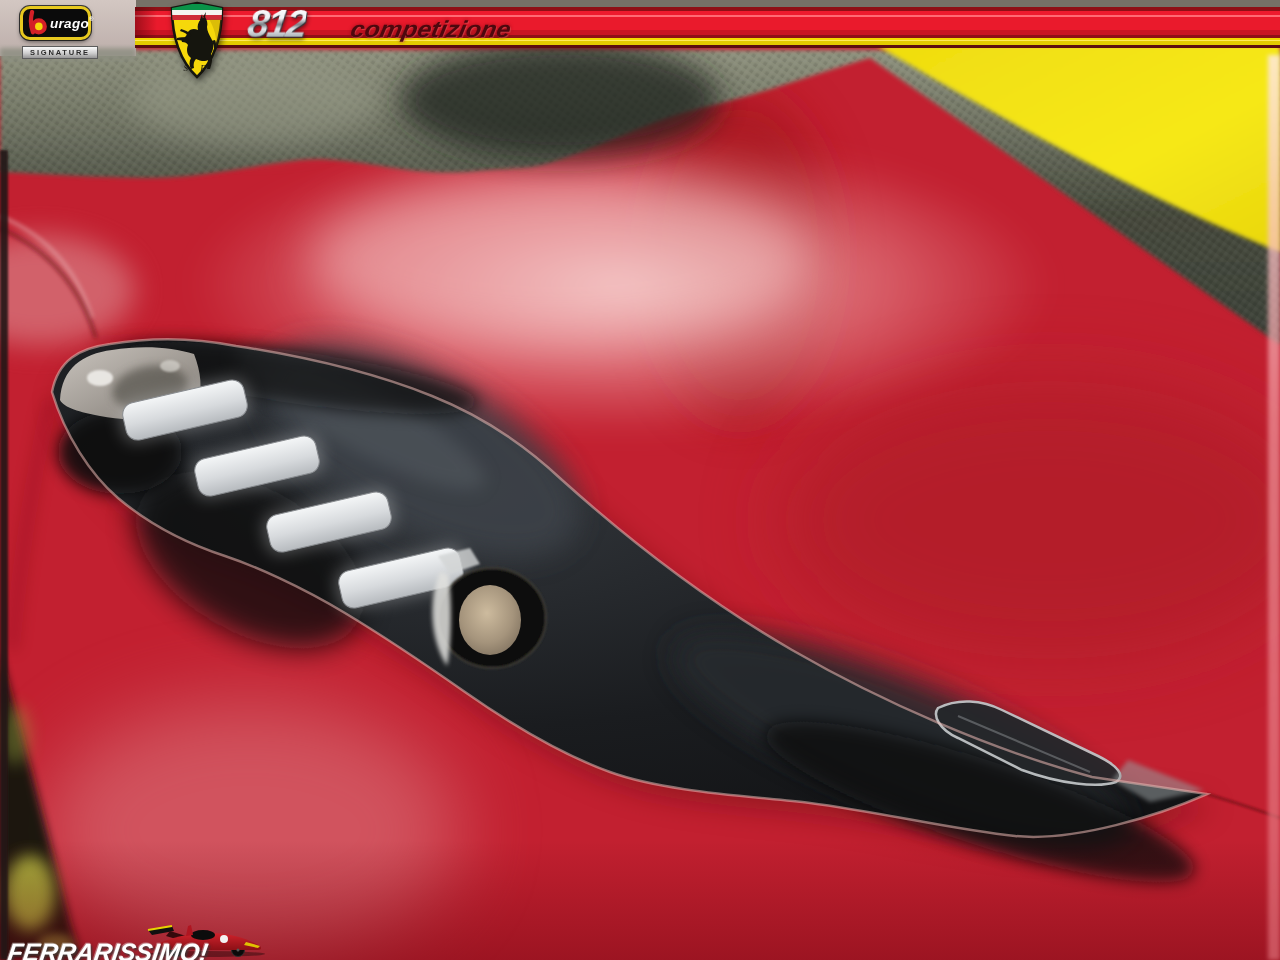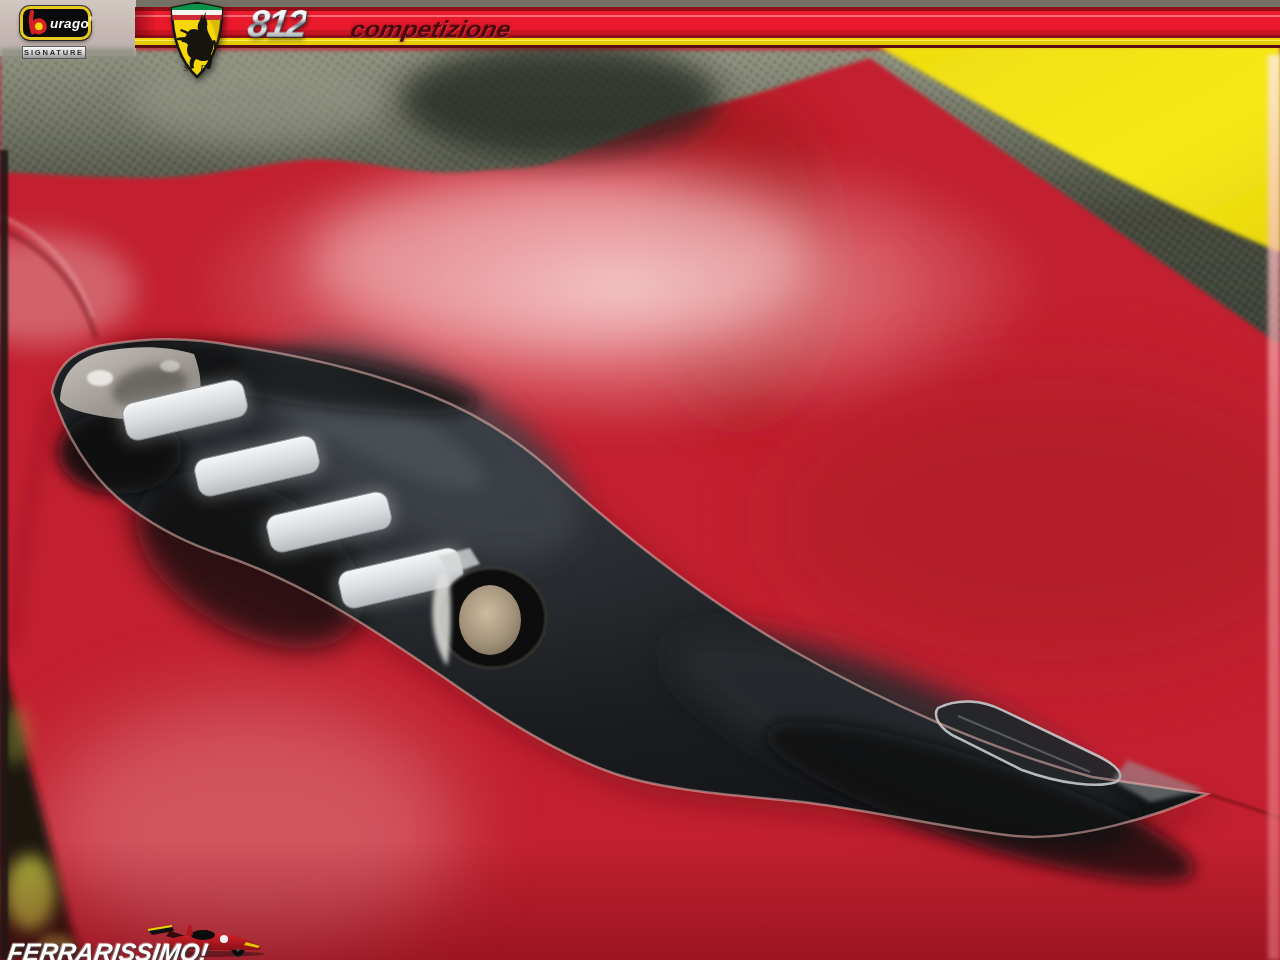--- a/index.html
+++ b/index.html
@@ -29,21 +29,21 @@
   .shield{position:absolute;left:167px;top:1px;width:60px;height:78px;
     filter:drop-shadow(2px 3px 3px rgba(0,0,0,.55));}
 
   .bburago{position:absolute;left:20px;top:6px;width:110px;}
   .bb-box{width:71px;height:34px;background:#0b0b0b;border:3px solid #e8c91f;border-radius:10px;
     box-shadow:0 2px 4px rgba(0,0,0,.5),0 0 0 1px #3a3a3a;display:flex;align-items:center;padding:2px 4px;}
   .bb-mark{width:22px;height:26px;flex:0 0 auto;}
   .bb-word{color:#fff;font-weight:bold;font-style:italic;font-size:13.5px;letter-spacing:.3px;
     margin-left:1px;white-space:nowrap;}
   .bb-reg{font-size:6px;vertical-align:top;font-style:normal;}
-  .bb-sig{margin:6px 0 0 2px;width:64px;text-align:center;font-size:7.5px;font-weight:bold;
+  .bb-sig{margin:6px 0 0 2px;width:76px;text-align:center;font-size:7.5px;font-weight:bold;
     letter-spacing:1.8px;color:#2c2c2c;background:linear-gradient(180deg,#fbfbfb,#cfcfcf 55%,#969696);
     border:1px solid #5c5c5c;padding:1px 0;}
 
   
   .watermark{position:absolute;left:0;top:918px;width:300px;height:42px;}
   .wm-car{position:absolute;left:146px;top:4px;width:122px;height:36px;}
   .wm-text{position:absolute;left:8px;top:20px;font-size:25px;font-weight:bold;font-style:italic;
     transform:skewX(-8deg);color:#ffffff;white-space:nowrap;
     text-shadow:2px 2px 2px rgba(55,55,55,.7),-1px -1px 0 rgba(255,255,255,.35),0 0 2px rgba(120,120,120,.5);}
 </style>

